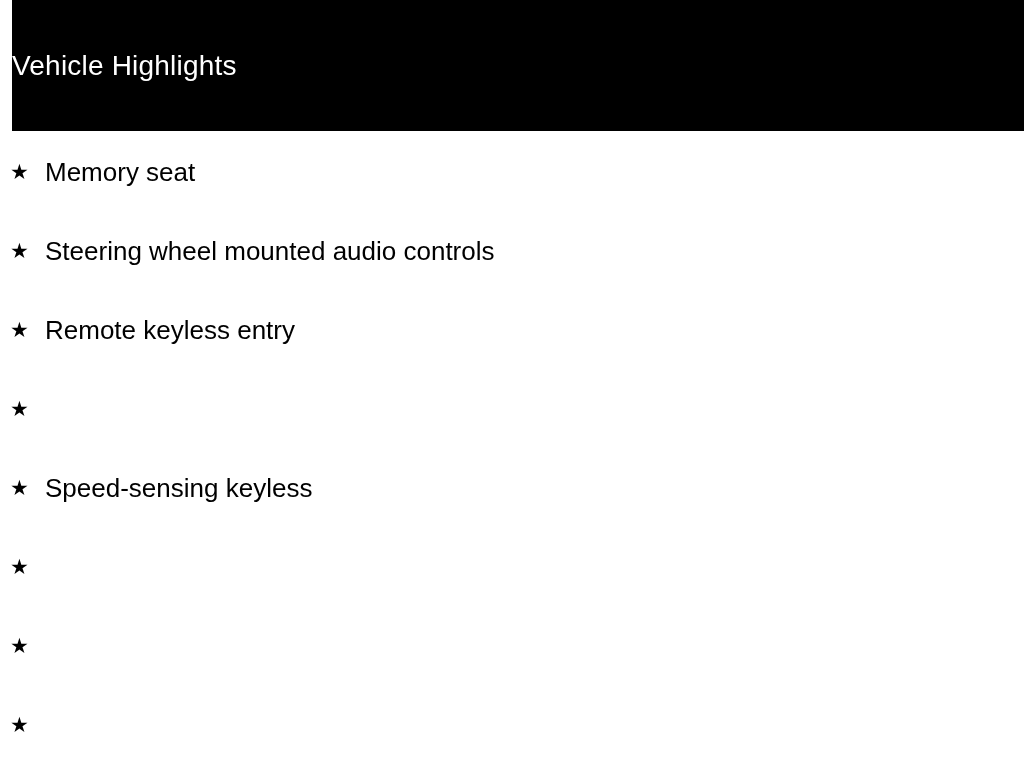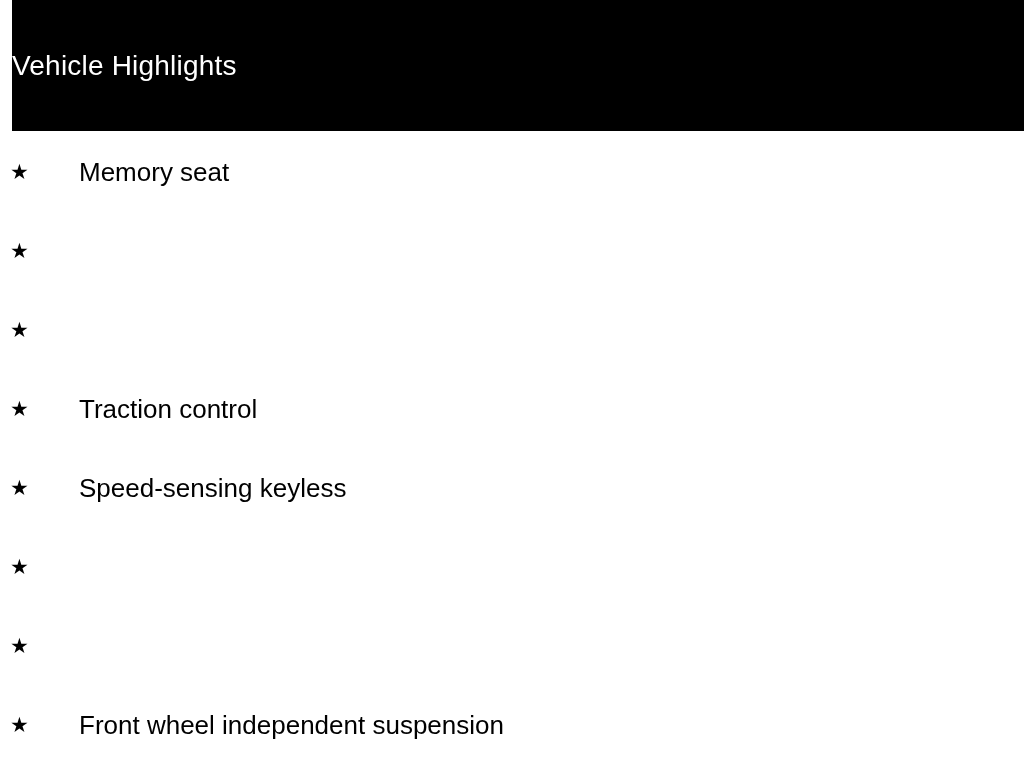--- a/index.html
+++ b/index.html
@@ -52,52 +52,51 @@
     flex: 0 0 auto;
     position: relative;
     top: -1px;
   }
 
   .label {
     font-size: 26px;
     color: #000000;
     line-height: 1.1;
     white-space: nowrap;
-    margin-left: 34px;
   }
 </style>
 </head>
 <body>
 
 <div class="header">
   <span class="header-title">Vehicle Highlights</span>
 </div>
 
 <ul class="highlights-list" id="highlights-list">
     <li class="highlight-item">
       <span class="star">★</span>
       <span class="label">Memory seat</span>
     </li>
     <li class="highlight-item">
       <span class="star">★</span>
+      <span class="label">Steering wheel mounted audio controls</span>
     </li>
     <li class="highlight-item">
       <span class="star">★</span>
+      <span class="label">Remote keyless entry</span>
     </li>
     <li class="highlight-item">
       <span class="star">★</span>
-      <span class="label">Traction control</span>
     </li>
     <li class="highlight-item">
       <span class="star">★</span>
       <span class="label">Speed-sensing keyless</span>
     </li>
     <li class="highlight-item">
       <span class="star">★</span>
     </li>
     <li class="highlight-item">
       <span class="star">★</span>
     </li>
     <li class="highlight-item">
       <span class="star">★</span>
-      <span class="label">Front wheel independent suspension</span>
     </li>
   </ul>
 
 </body></html>

